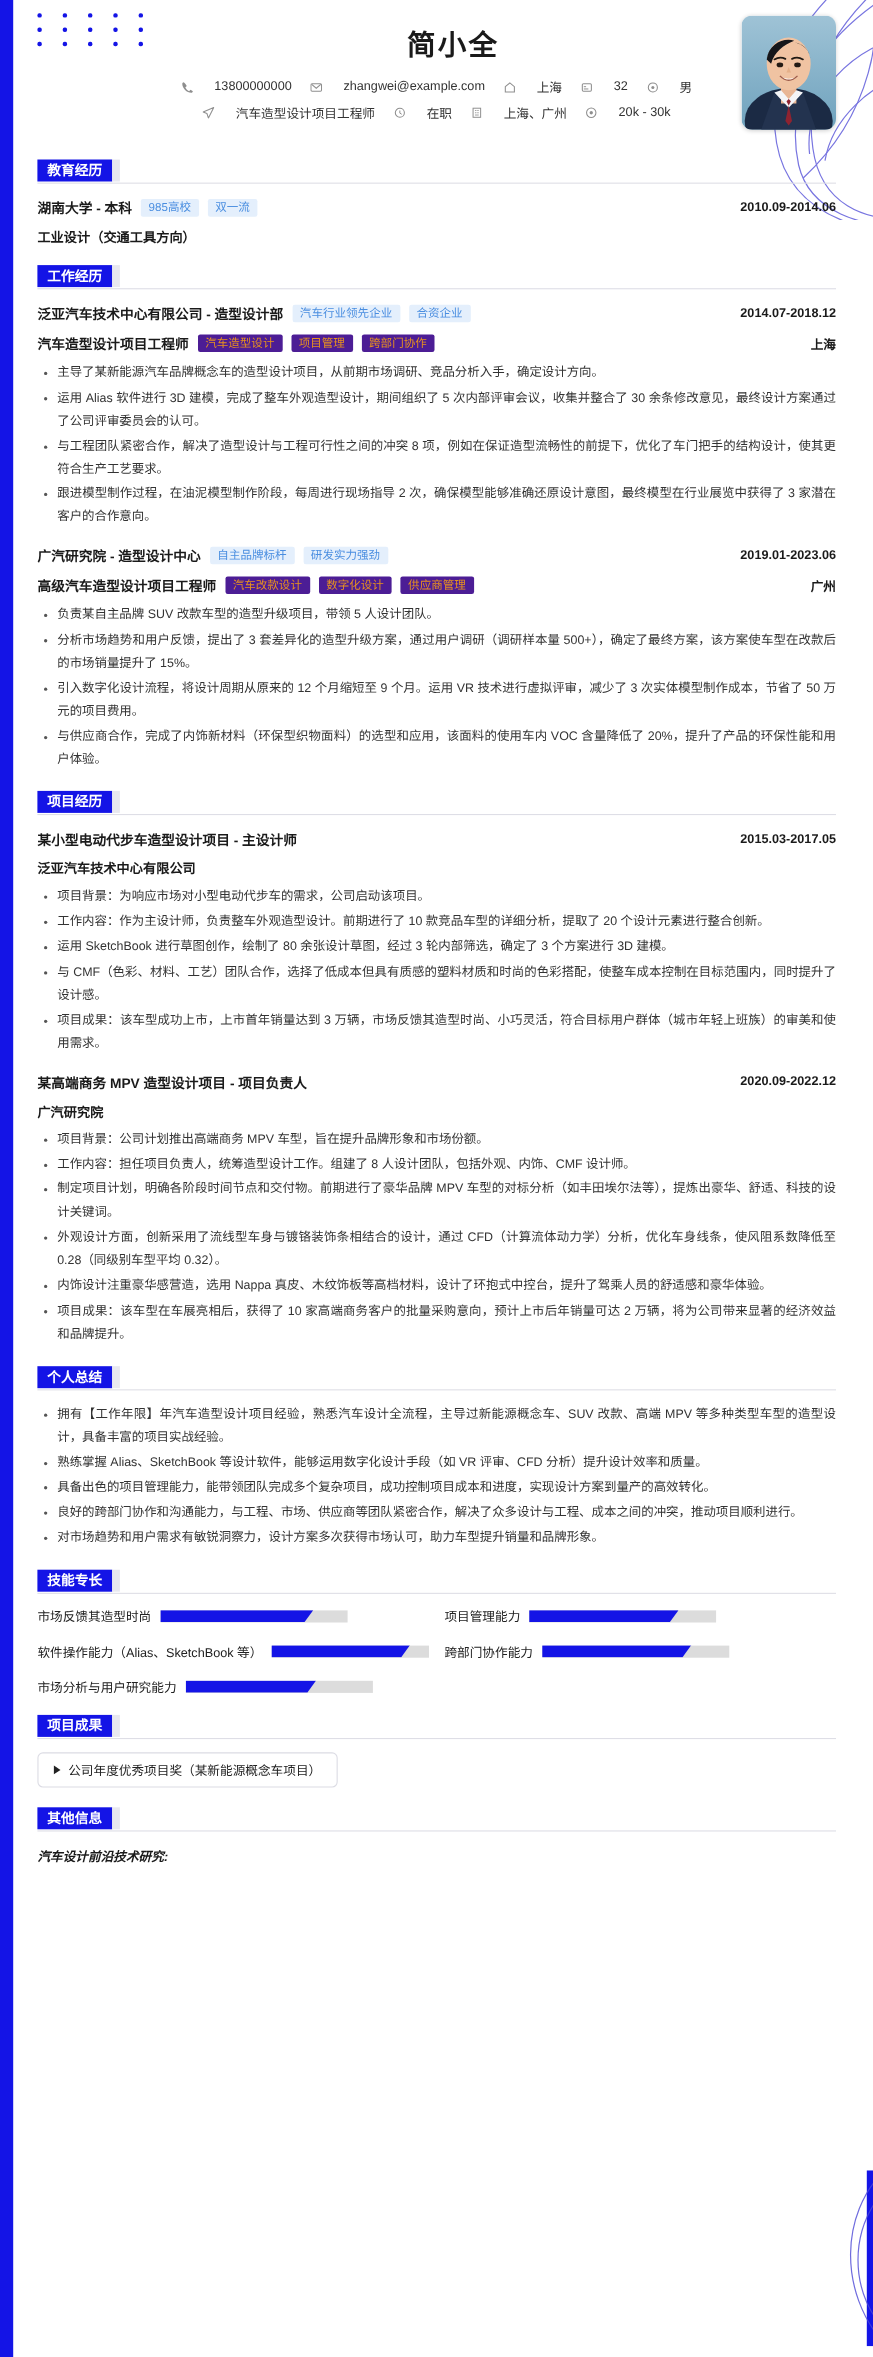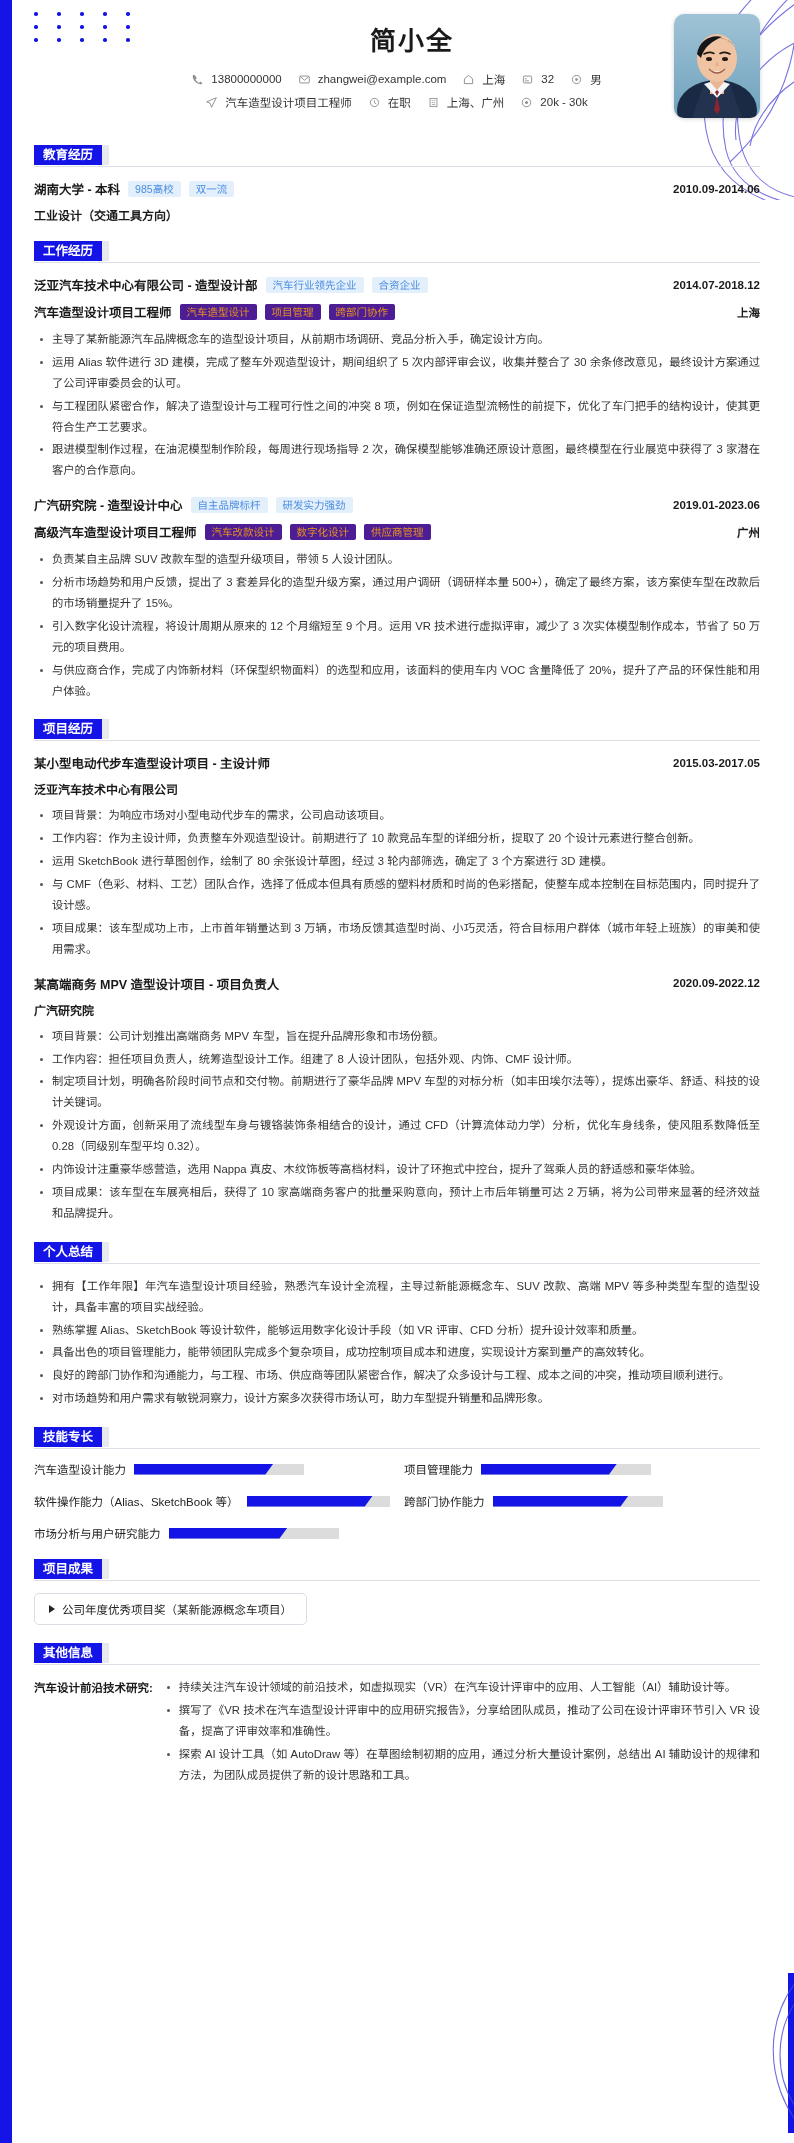--- a/index.html
+++ b/index.html
@@ -73,21 +73,21 @@
     align-items: center;
     flex-wrap: wrap;
     gap: 3px;
     font-size: 11.5px;
     color: #333;
     margin-bottom: 7px;
   }
   .meta-item {
     display: inline-flex;
     align-items: center;
-    gap: 8px;
+    gap: 19px;
     padding: 0 7px;
     white-space: nowrap;
   }
   .meta-item .ico {
     display: inline-block;
     width: 11px; height: 11px;
     opacity: .55;
     flex: none;
   }
   .meta-item .ico svg { display:block; width:100%; height:100%; }
@@ -248,20 +248,21 @@
 
   
   .other-row { display: flex; gap: 8px; align-items: flex-start; }
   .other-label {
     font-size: 11.5px;
     font-weight: bold;
     color: #1a1a1a;
     white-space: nowrap;
     flex: none;
     padding-top: 2px;
+    font-style: italic;
   }
   .other-body { flex: 1 1 auto; min-width: 0; }
   .bottom-pad { height: 30px; }
 </style>
 </head>
 <body>
 
 <div class="page">
 
   <div class="left-rail"></div>
@@ -552,21 +553,21 @@
       </ul>
   </div>
 
   <div class="section">
     <div class="sec-head">
       <span class="tag">技能专长</span>
       <span class="rule"></span>
     </div>
     <div class="skills-grid" id="skills-body">
         <div class="skill">
-          <span class="skill-label">汽车造型设计能力</span>
+          <span class="skill-label">市场反馈其造型时尚</span>
           <span class="bar">
             <span style="width: 82%;"></span>
           </span>
         </div>
         <div class="skill">
           <span class="skill-label">项目管理能力</span>
           <span class="bar">
             <span style="width: 80%;"></span>
           </span>
         </div>
@@ -604,24 +605,17 @@
       </div>
   </div>
 
   <div class="section">
     <div class="sec-head">
       <span class="tag">其他信息</span>
       <span class="rule"></span>
     </div>
     <div class="other-row">
       <div class="other-label">汽车设计前沿技术研究:</div>
-      <div class="other-body">
-        <ul class="bullets" id="other-body">
-            <li>持续关注汽车设计领域的前沿技术，如虚拟现实（VR）在汽车设计评审中的应用、人工智能（AI）辅助设计等。</li>
-            <li>撰写了《VR 技术在汽车造型设计评审中的应用研究报告》，分享给团队成员，推动了公司在设计评审环节引入 VR 设备，提高了评审效率和准确性。</li>
-            <li>探索 AI 设计工具（如 AutoDraw 等）在草图绘制初期的应用，通过分析大量设计案例，总结出 AI 辅助设计的规律和方法，为团队成员提供了新的设计思路和工具。</li>
-          </ul>
-      </div>
     </div>
   </div>
 
   <div class="bottom-pad"></div>
 </div>
 
 </body></html>

